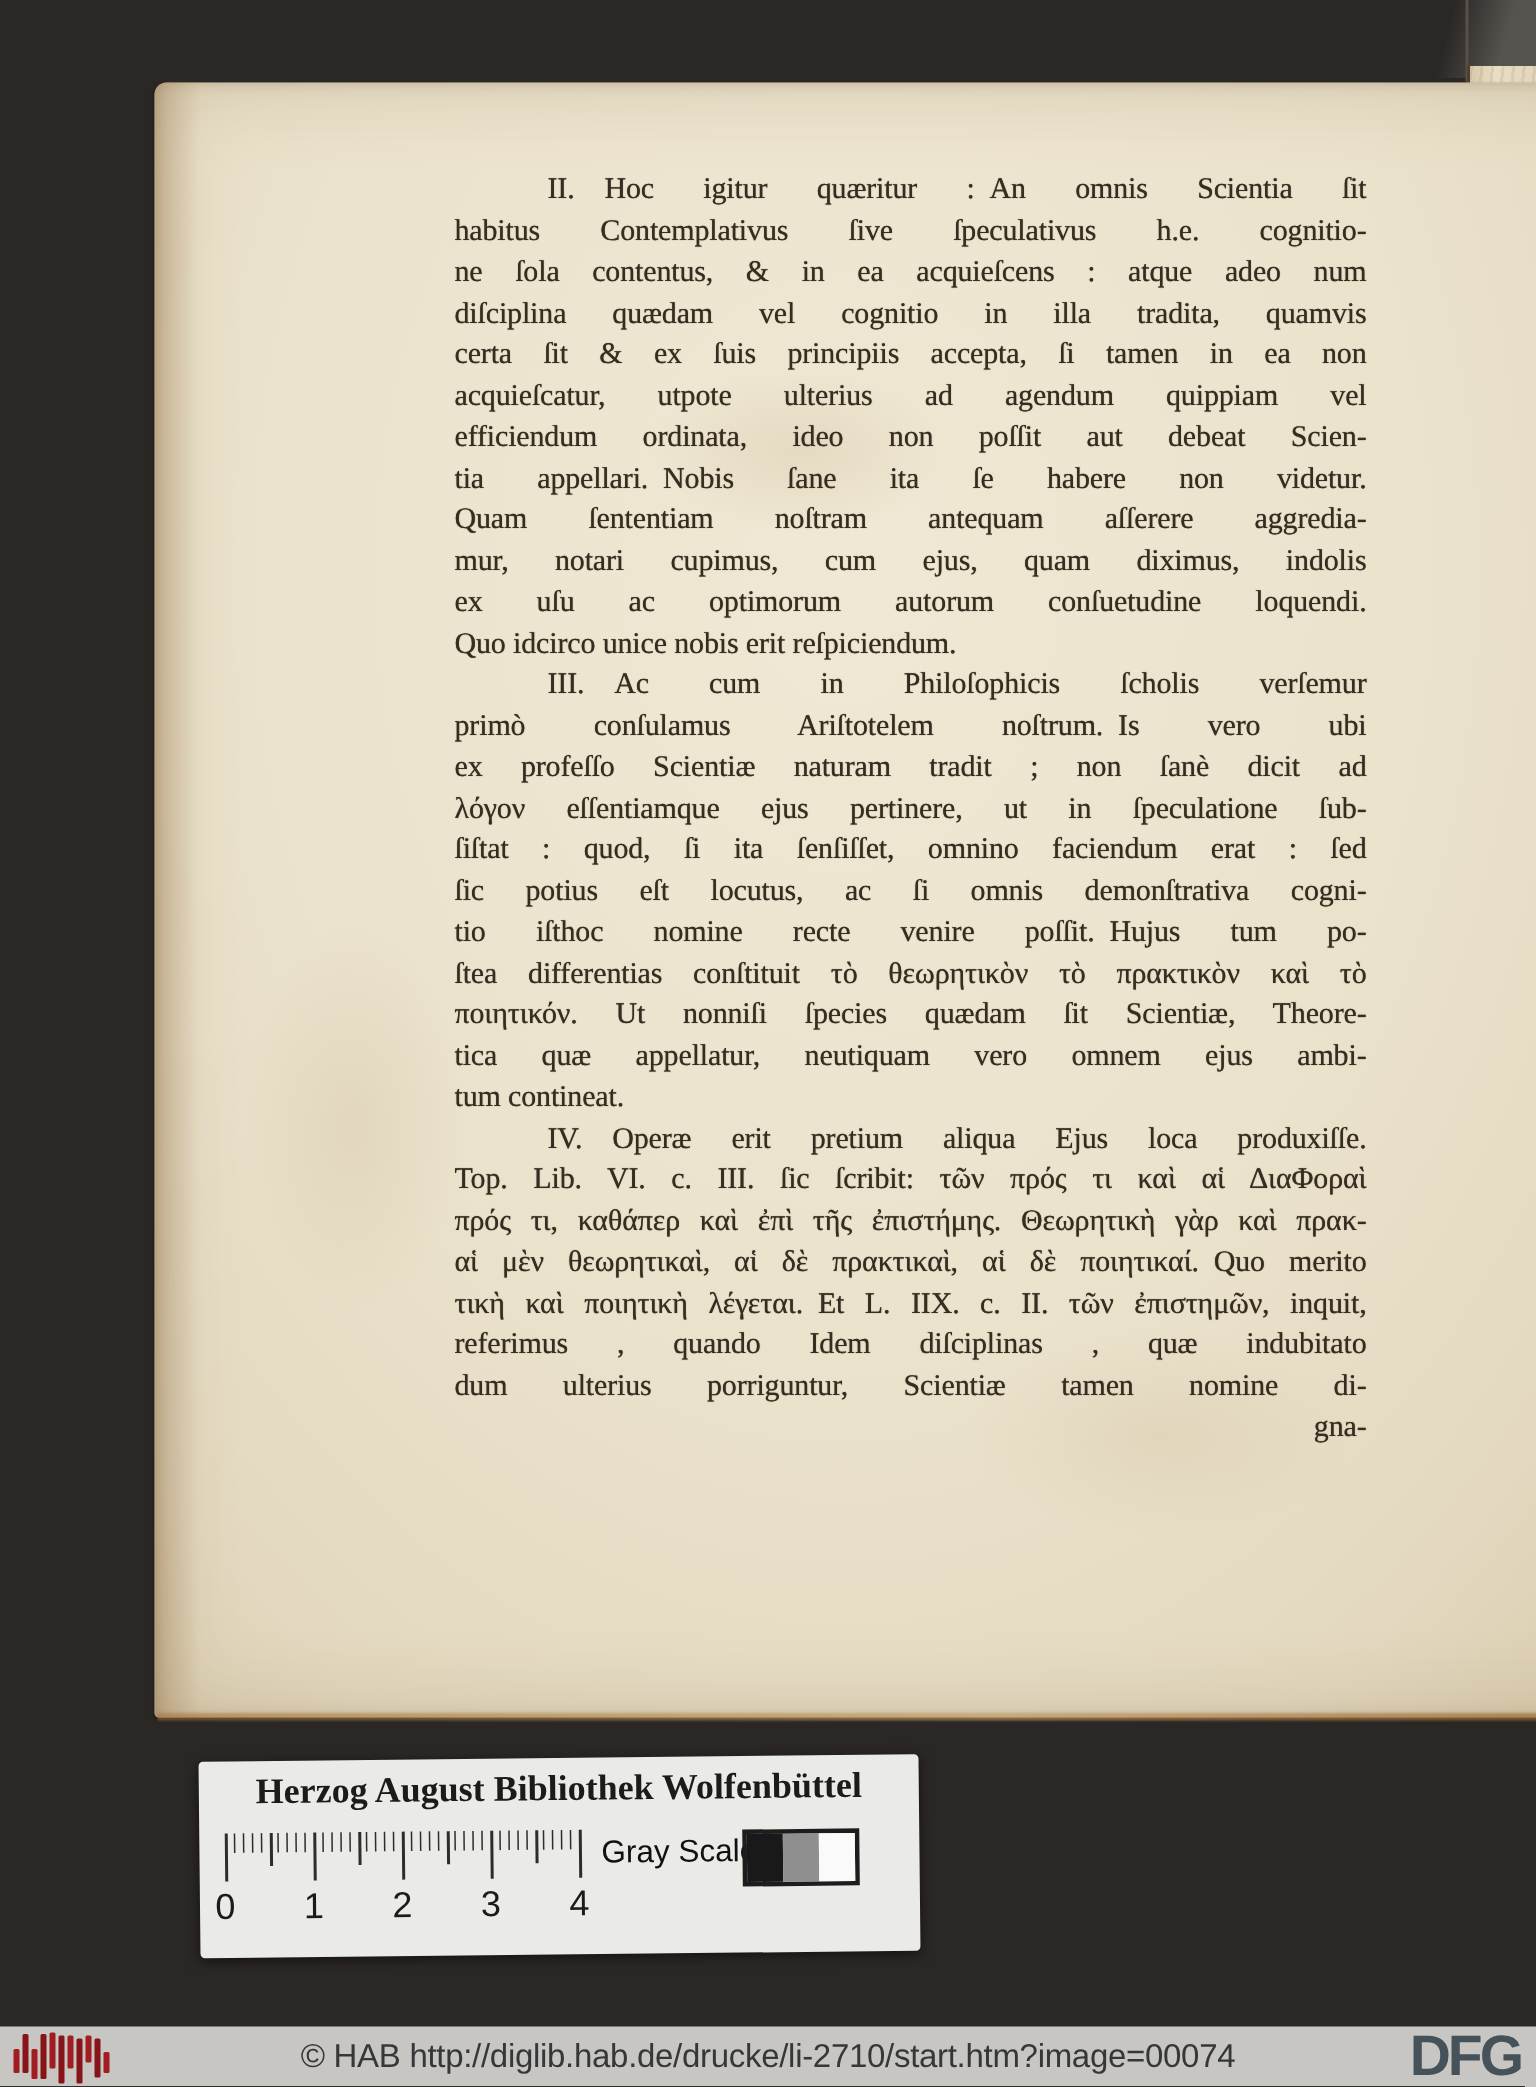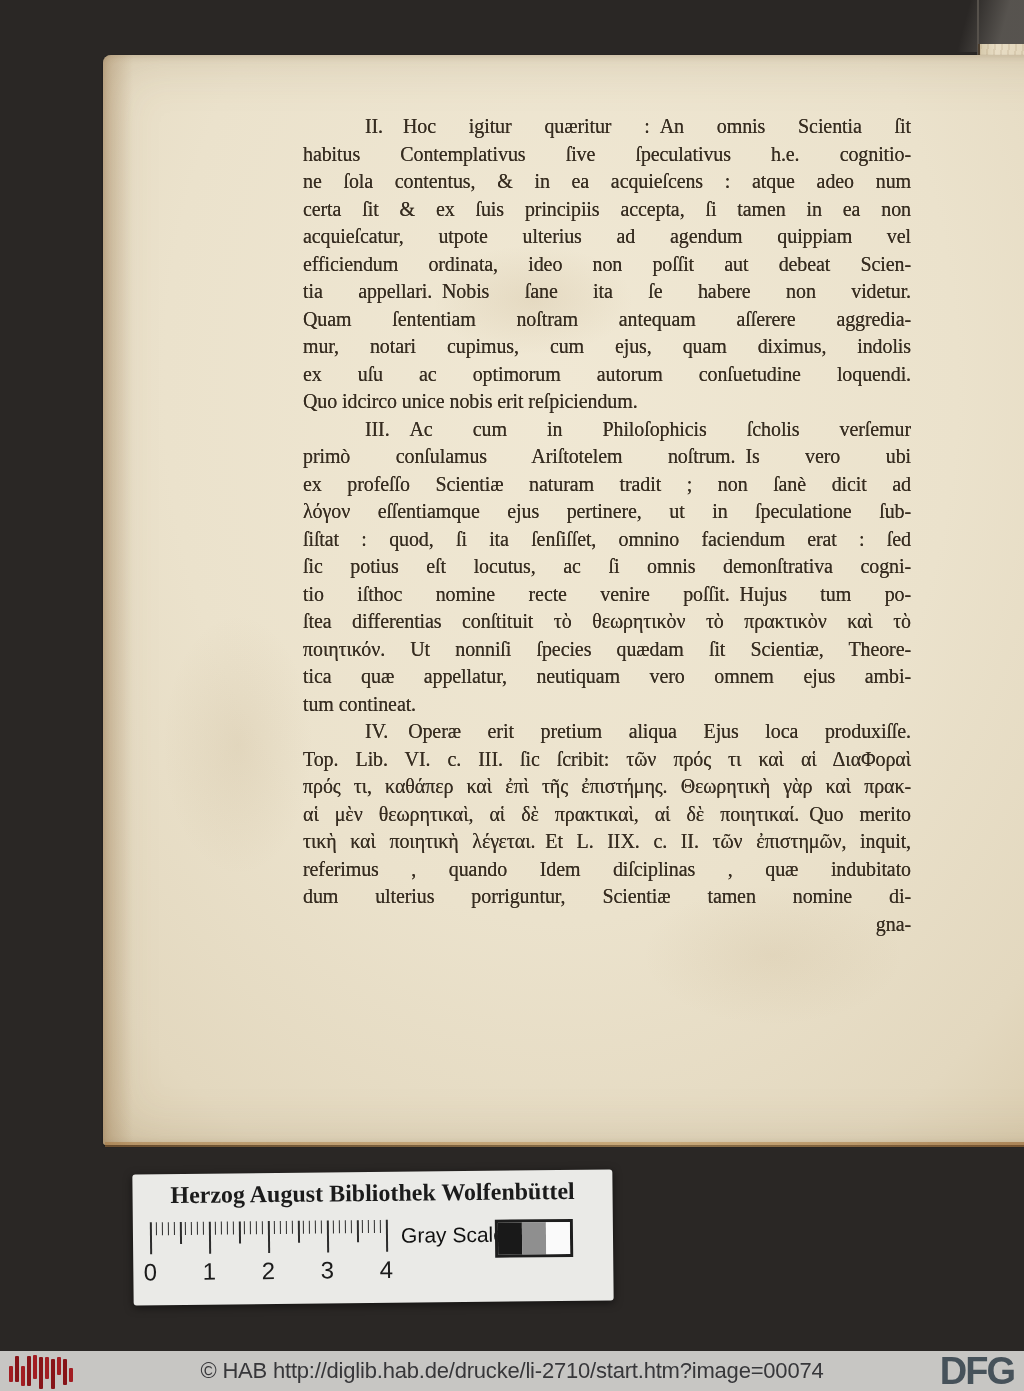--- a/index.html
+++ b/index.html
@@ -78,20 +78,21 @@
   <div class="page">
     <div class="stain s1"></div>
     <div class="stain s2"></div>
     <div class="stain s3"></div>
     <div class="textblock">
       <div id="paras">
           <div class="para">
             <div class="tl indent">II. Hoc igitur quæritur : An omnis Scientia ſit</div>
             <div class="tl">habitus Contemplativus ſive ſpeculativus h.e. cognitio-</div>
             <div class="tl">ne ſola contentus, &amp; in ea acquieſcens : atque adeo num</div>
+            <div class="tl">diſciplina quædam vel cognitio in illa tradita, quamvis</div>
             <div class="tl">certa ſit &amp; ex ſuis principiis accepta, ſi tamen in ea non</div>
             <div class="tl">acquieſcatur, utpote ulterius ad agendum quippiam vel</div>
             <div class="tl">efficiendum ordinata, ideo non poſſit aut debeat Scien-</div>
             <div class="tl">tia appellari. Nobis ſane ita ſe habere non videtur.</div>
             <div class="tl">Quam ſententiam noſtram antequam aſſerere aggredia-</div>
             <div class="tl">mur, notari cupimus, cum ejus, quam diximus, indolis</div>
             <div class="tl">ex uſu ac optimorum autorum conſuetudine loquendi.</div>
             <div class="tl endline">Quo idcirco unice nobis erit reſpiciendum.</div>
           </div>
           <div class="para">

